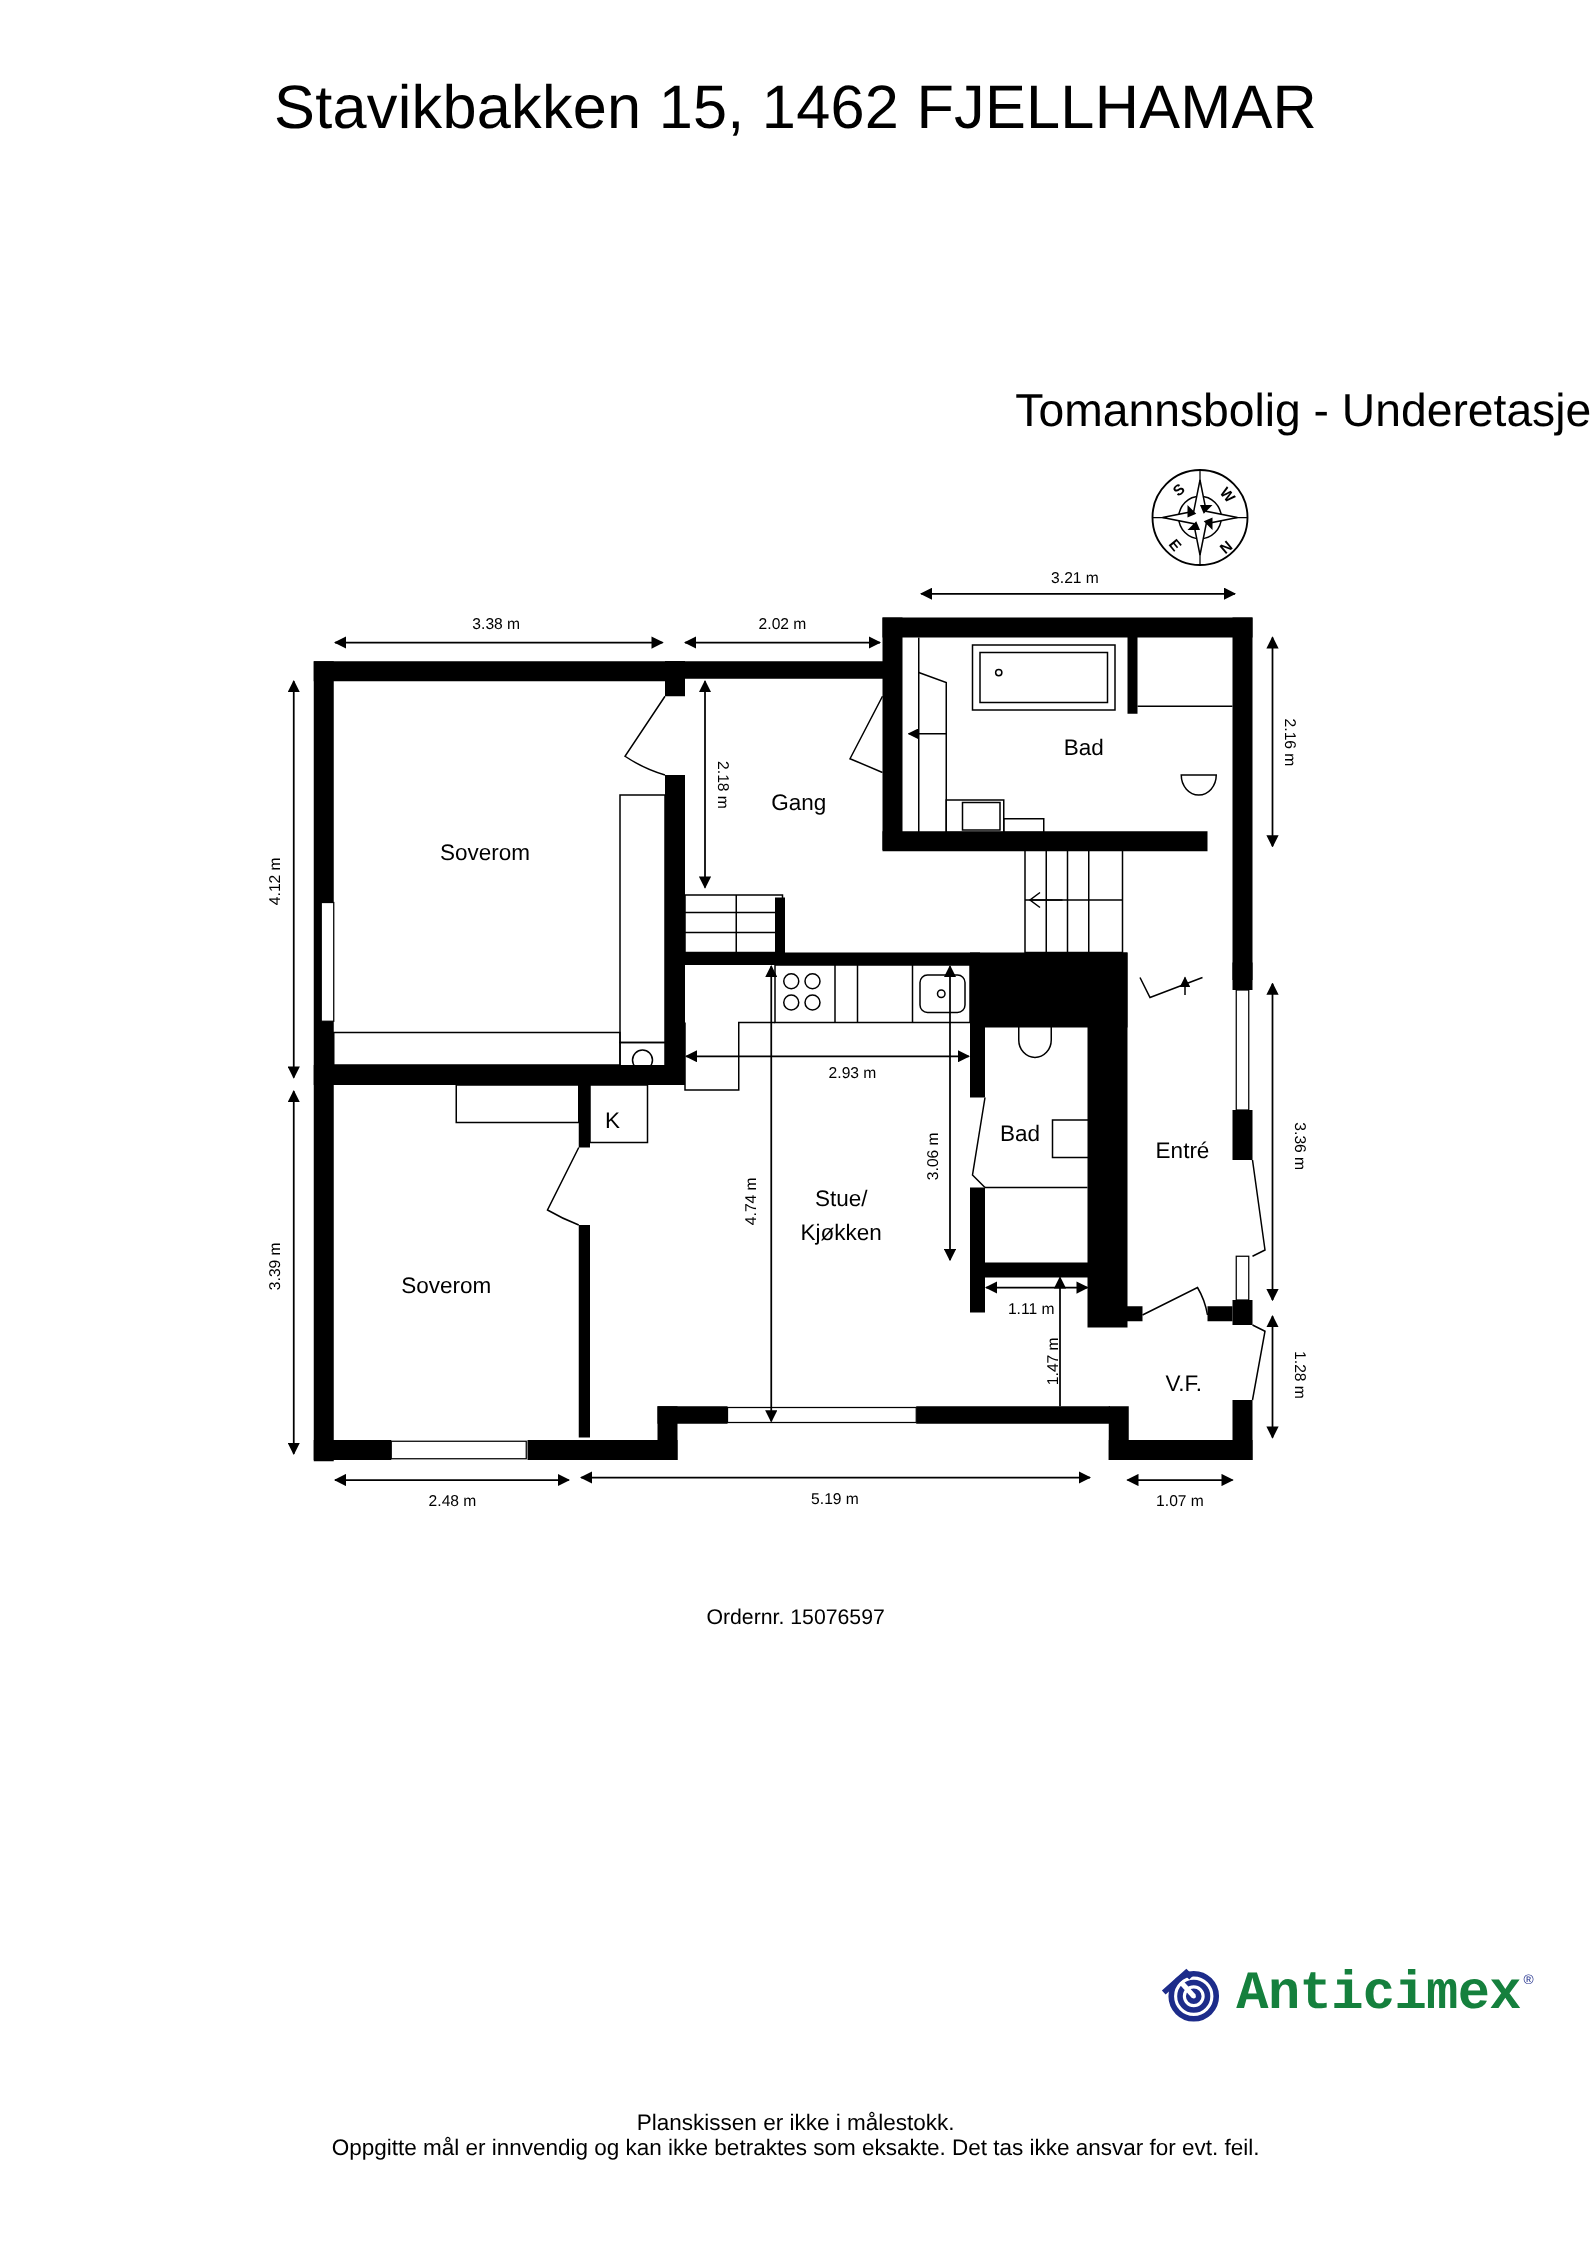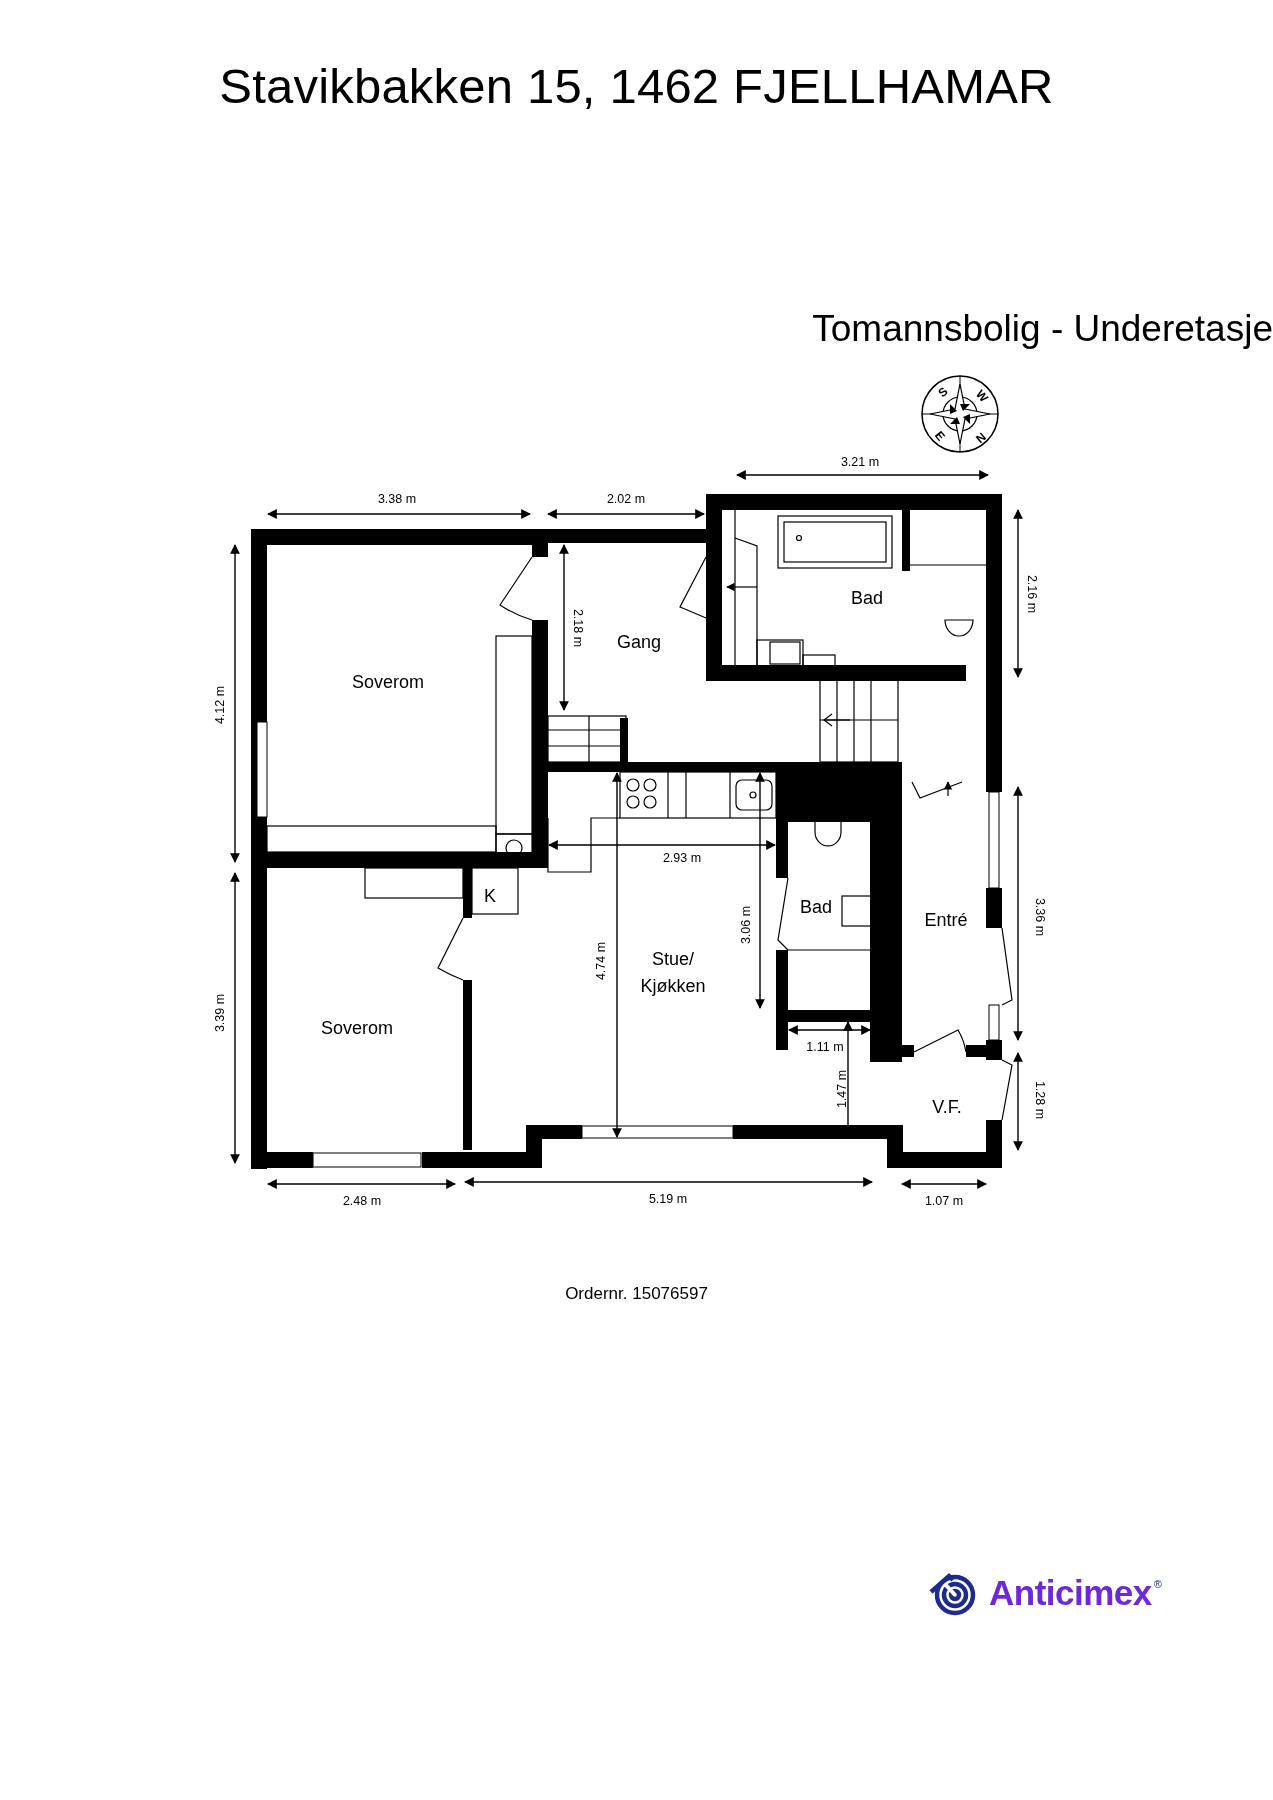--- a/index.html
+++ b/index.html
@@ -5,22 +5,22 @@
   html, body { margin: 0; padding: 0; background: #ffffff; }
   body { width: 1273px; height: 1800px; position: relative; overflow: hidden;
          font-family: "Liberation Sans", sans-serif; color: #000; }
   .title { position: absolute; top: 58px; left: 0; width: 1273px; text-align: center;
            font-size: 49px; letter-spacing: 0.2px; }
   .subtitle { position: absolute; top: 308px; left: 0; width: 1273px; text-align: right;
               font-size: 37px; }
   #plan { position: absolute; left: 0; top: 0; }
   .order { position: absolute; top: 1284px; left: 0; width: 1273px; text-align: center; font-size: 17px; }
   .logo { position: absolute; left: 925px; top: 1570px; display: flex; align-items: center; }
-  .logo-text { font-family: Liberation Sans, sans-serif; font-weight: bold; color: #6d28d9;
-               font-size: 35px; letter-spacing: -0.5px; margin-left: 8px; }
+  .logo-text { font-family: Liberation Mono, monospace; font-weight: bold; color: #15803d;
+               font-size: 43px; letter-spacing: -0.5px; margin-left: 8px; }
   .logo-reg { font-size: 11px; color: #1d2c8a; align-self: flex-start; margin-top: 8px; margin-left: 2px; }
   .disclaimer { position: absolute; top: 1688px; left: 0; width: 1273px; text-align: center;
                 font-size: 18px; line-height: 20px; }
   .disclaimer div { margin: 0; }
   svg text { font-family: "Liberation Sans", sans-serif; }
 </style>
 </head>
 <body>
 
 <div class="title">Stavikbakken 15, 1462 FJELLHAMAR</div>
@@ -238,13 +238,15 @@
       <circle cx="30" cy="25" r="11"></circle>
       <circle cx="30" cy="25" r="4"></circle>
     </g>
     <path d="M20,14 L30,25" stroke="#fff" stroke-width="4"></path>
   </svg>
   <span class="logo-text">Anticimex</span>
   <span class="logo-reg">®</span>
 </div>
 
 <div class="disclaimer">
+  <div>Planskissen er ikke i målestokk.</div>
+  <div>Oppgitte mål er innvendig og kan ikke betraktes som eksakte. Det tas ikke ansvar for evt. feil.</div>
 </div>
 
 </body></html>

